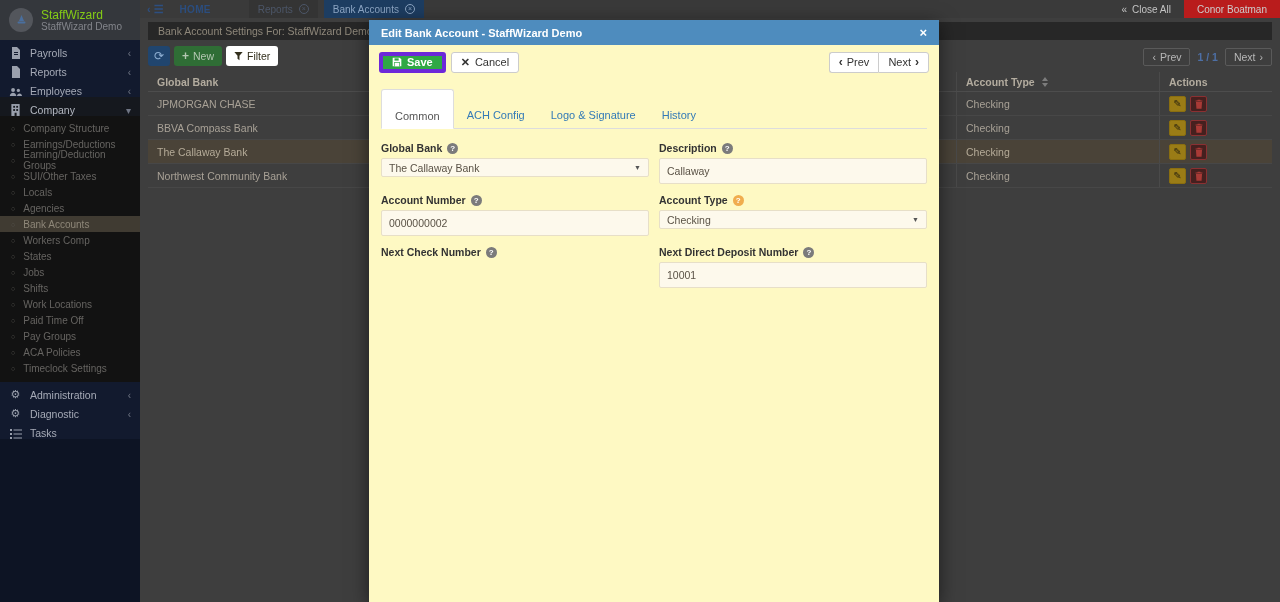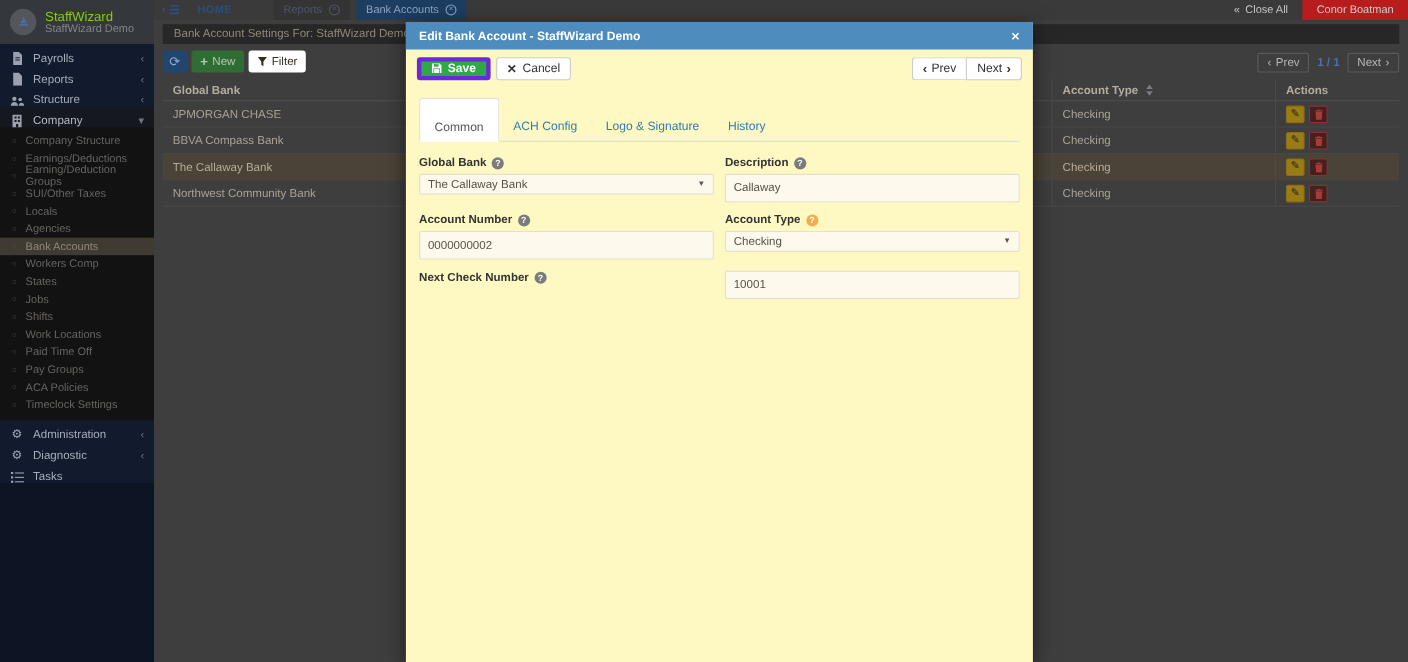--- a/index.html
+++ b/index.html
@@ -139,21 +139,21 @@
     </div>
     <div class="nav-item">
       <span class="icn">
           <svg width="14" height="10" viewBox="0 0 16 12" fill="currentColor">
             <circle cx="5" cy="3.5" r="2.4"></circle>
             <path d="M1 11c0-2.3 1.8-4 4-4s4 1.7 4 4z"></path>
             <circle cx="11.5" cy="4" r="2"></circle>
             <path d="M9.8 11c.2-1.9 1.5-3.3 3.2-3.3 1.6 0 2.9 1.4 3 3.3z"></path>
           </svg>
         </span>
-      <span>Structure</span>
+      <span>Employees</span>
       <span class="chev">‹</span>
     </div>
     <div class="nav-item company">
       <span class="icn">
           <svg width="11" height="12" viewBox="0 0 12 13" fill="currentColor">
             <path d="M1.5 0h9v13h-9z"></path>
             <g fill="#15181e">
               <rect x="3.5" y="2" width="2" height="2"></rect>
               <rect x="6.8" y="2" width="2" height="2"></rect>
               <rect x="3.5" y="5.5" width="2" height="2"></rect>
@@ -464,18 +464,22 @@
         </div>
       </div>
 
       <div>
         <div class="flabel">
             <span>Next Check Number</span>
             <span class="qicon"></span>
           </div>
       </div>
       <div>
+        <div class="flabel">
+            <span>Next Direct Deposit Number</span>
+            <span class="qicon"></span>
+          </div>
         <input class="finput" type="text" value="10001" style="">
       </div>
     </div>
 
   </div>
 </section>
 
 </body></html>

